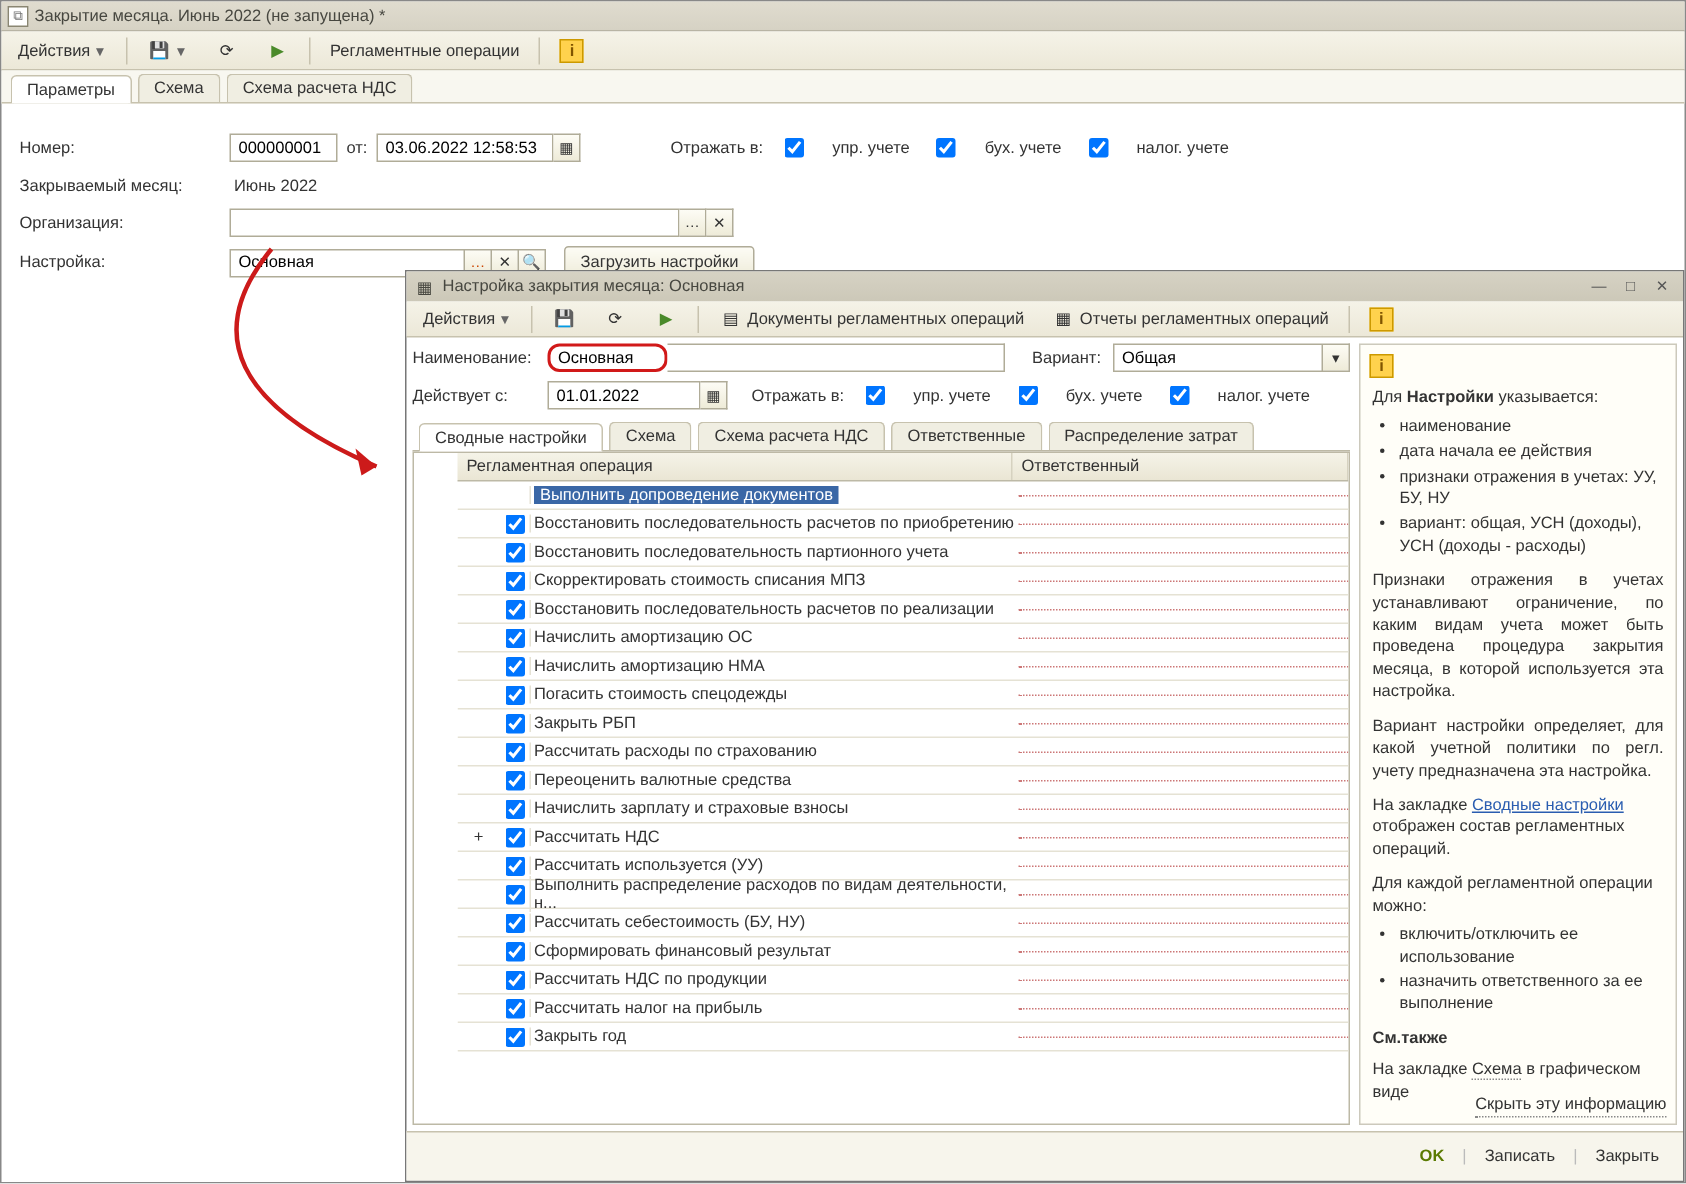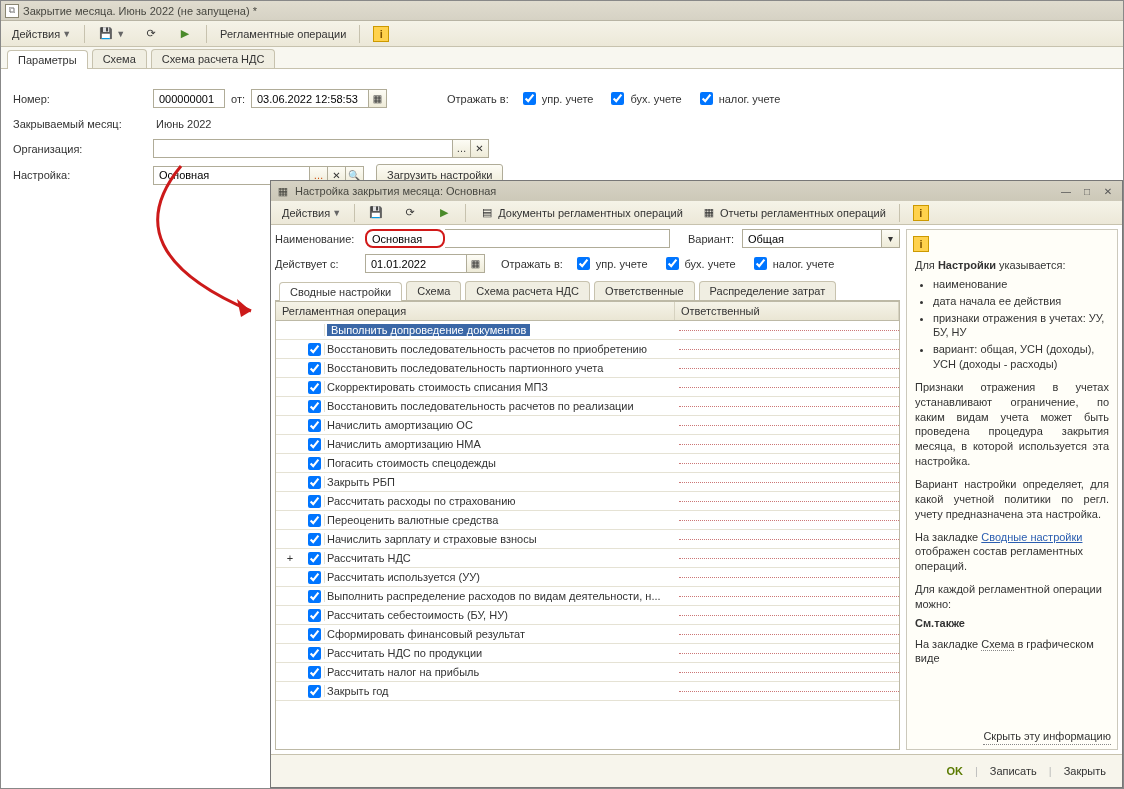--- a/index.html
+++ b/index.html
@@ -16,32 +16,32 @@
   .tabs{display:flex;align-items:flex-end;height:22px;background:#f8f7f0;border-bottom:1px solid #c7c2ae;padding:0 6px;gap:4px;}
   .tab{padding:3px 10px;border:1px solid #c7c2ae;border-bottom:none;border-radius:4px 4px 0 0;background:#f0eee2;cursor:default;}
   .tab.active{background:#fff;position:relative;top:1px;}
   .form{padding:20px 12px;}
   .row{display:flex;align-items:center;margin-bottom:6px;}
   .lbl{width:140px;color:#333;}
   .inp{height:19px;border:1px solid #b0ac98;background:#fff;padding:0 3px;display:flex;align-items:center;}
   .inp input{border:none;outline:none;width:100%;font-size:11px;background:transparent;}
   .fld-btn{width:18px;height:19px;border:1px solid #b0ac98;border-left:none;background:linear-gradient(#fdfcf5,#eeebd8);display:flex;align-items:center;justify-content:center;font-size:10px;cursor:default;}
   .btn{height:22px;padding:0 10px;border:1px solid #b0ac98;border-radius:3px;background:linear-gradient(#fdfcf5,#eeebd8);display:flex;align-items:center;cursor:default;}
-  .chk{display:flex;align-items:center;gap:3px;margin-right:14px;}
+  .chk{display:flex;align-items:center;gap:16px;margin-right:14px;}
   .chk input{width:13px;height:13px;}
   .subwin{position:absolute;left:269px;top:179px;width:853px;height:608px;border:1px solid #777;background:#fff;display:flex;flex-direction:column;}
   .sw-title{height:20px;background:linear-gradient(#d6d2c4,#ccc8b8);display:flex;align-items:center;padding:0 4px;color:#474740;}
   .sw-ctrl{margin-left:auto;display:flex;gap:1px;}
   .sw-ctrl span{width:20px;height:16px;display:flex;align-items:center;justify-content:center;border:1px solid transparent;font-size:10px;color:#555;cursor:default;}
   .sw-body{flex:1;display:flex;flex-direction:column;padding:4px;}
   .sw-main{flex:1;display:flex;gap:6px;min-height:0;}
   .left{flex:1;display:flex;flex-direction:column;min-width:0;}
   .right{width:212px;border:1px solid #ccc9bc;background:#fffef8;padding:6px 8px;font-size:11px;line-height:1.35;color:#333;position:relative;}
   .highlight{border:2px solid #d11919;border-radius:8px;}
-  .tbl{flex:1;border:1px solid #bdb9a6;overflow:hidden;display:flex;flex-direction:column;}
+  .tbl{flex:1;border:1px solid #bdb9a6;overflow:hidden;display:flex;flex-direction:column;padding-left:29px;}
   .tbl-head{display:flex;background:linear-gradient(#f5f3e8,#eae6d4);border-bottom:1px solid #bdb9a6;}
   .th{padding:3px 6px;border-right:1px solid #d6d2c0;}
   .tbl-body{flex:1;overflow:auto;}
   .tr{display:flex;border-bottom:1px solid #e5e2d4;height:19px;align-items:center;}
   .tr .cell1{width:28px;display:flex;justify-content:center;}
   .tr .cell2{width:20px;display:flex;justify-content:center;}
   .tr .cell3{flex:1;padding-left:2px;border-left:1px solid #e5e2d4;}
   .tr .cell4{width:220px;border-left:1px dotted #c77;padding-left:4px;border-bottom:1px dotted #c77;margin-bottom:-1px;}
   .sel{background:#3a67a6;color:#fff;padding:0 4px;}
   .footer{height:26px;background:#f7f5ec;border-top:1px solid #c7c2ae;display:flex;align-items:center;justify-content:flex-end;padding:16px 10px;gap:6px;}
@@ -413,20 +413,24 @@
           <ul>
             <li>наименование</li>
             <li>дата начала ее действия</li>
             <li>признаки отражения в учетах: УУ, БУ, НУ</li>
             <li>вариант: общая, УСН (доходы), УСН (доходы - расходы)</li>
           </ul>
           <p style="margin:0 0 8px 0;text-align:justify">Признаки отражения в учетах устанавливают ограничение, по каким видам учета может быть проведена процедура закрытия месяца, в которой используется эта настройка.</p>
           <p style="margin:0 0 8px 0;text-align:justify">Вариант настройки определяет, для какой учетной политики по регл. учету предназначена эта настройка.</p>
           <p style="margin:4px 0 8px 0"><span>На закладке </span><span class="hlink">Сводные настройки</span><span> отображен состав регламентных операций.</span></p>
           <p style="margin:0 0 4px 0">Для каждой регламентной операции можно:</p>
+          <ul>
+            <li>включить/отключить ее использование</li>
+            <li>назначить ответственного за ее выполнение</li>
+          </ul>
           <p style="margin:0 0 6px 0"><b>См.также</b></p>
           <p style="margin:0"><span>На закладке </span><span class="rlink">Схема</span><span> в графическом виде</span></p>
           <div style="position:absolute;bottom:4px;right:6px" class="rlink">Скрыть эту информацию</div>
         </div>
       </div>
     </div>
 
     <div class="footer">
       <span class="ftbtn ok">OK</span>
       <span style="color:#bbb">|</span>

